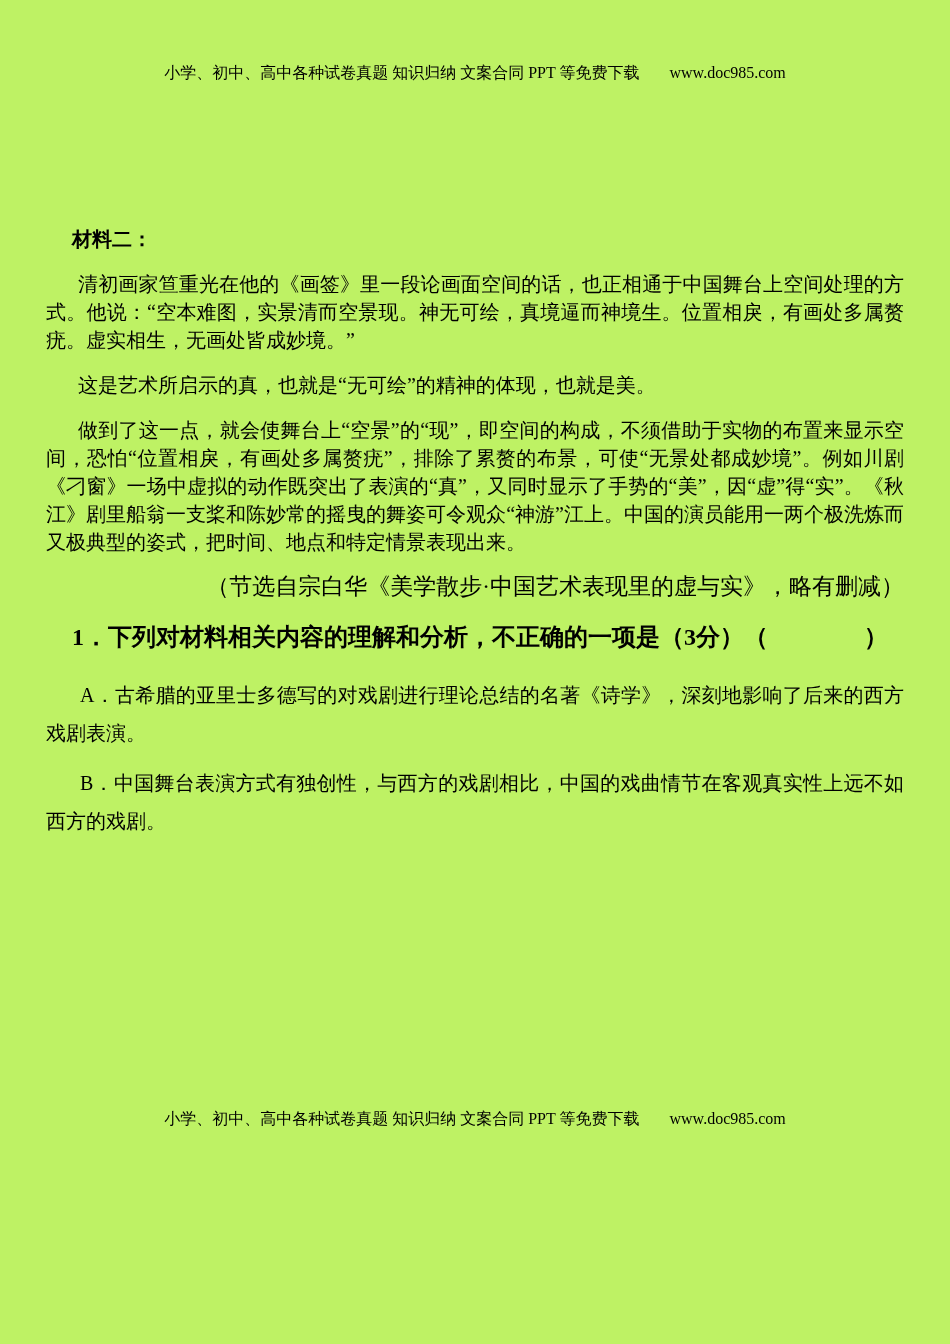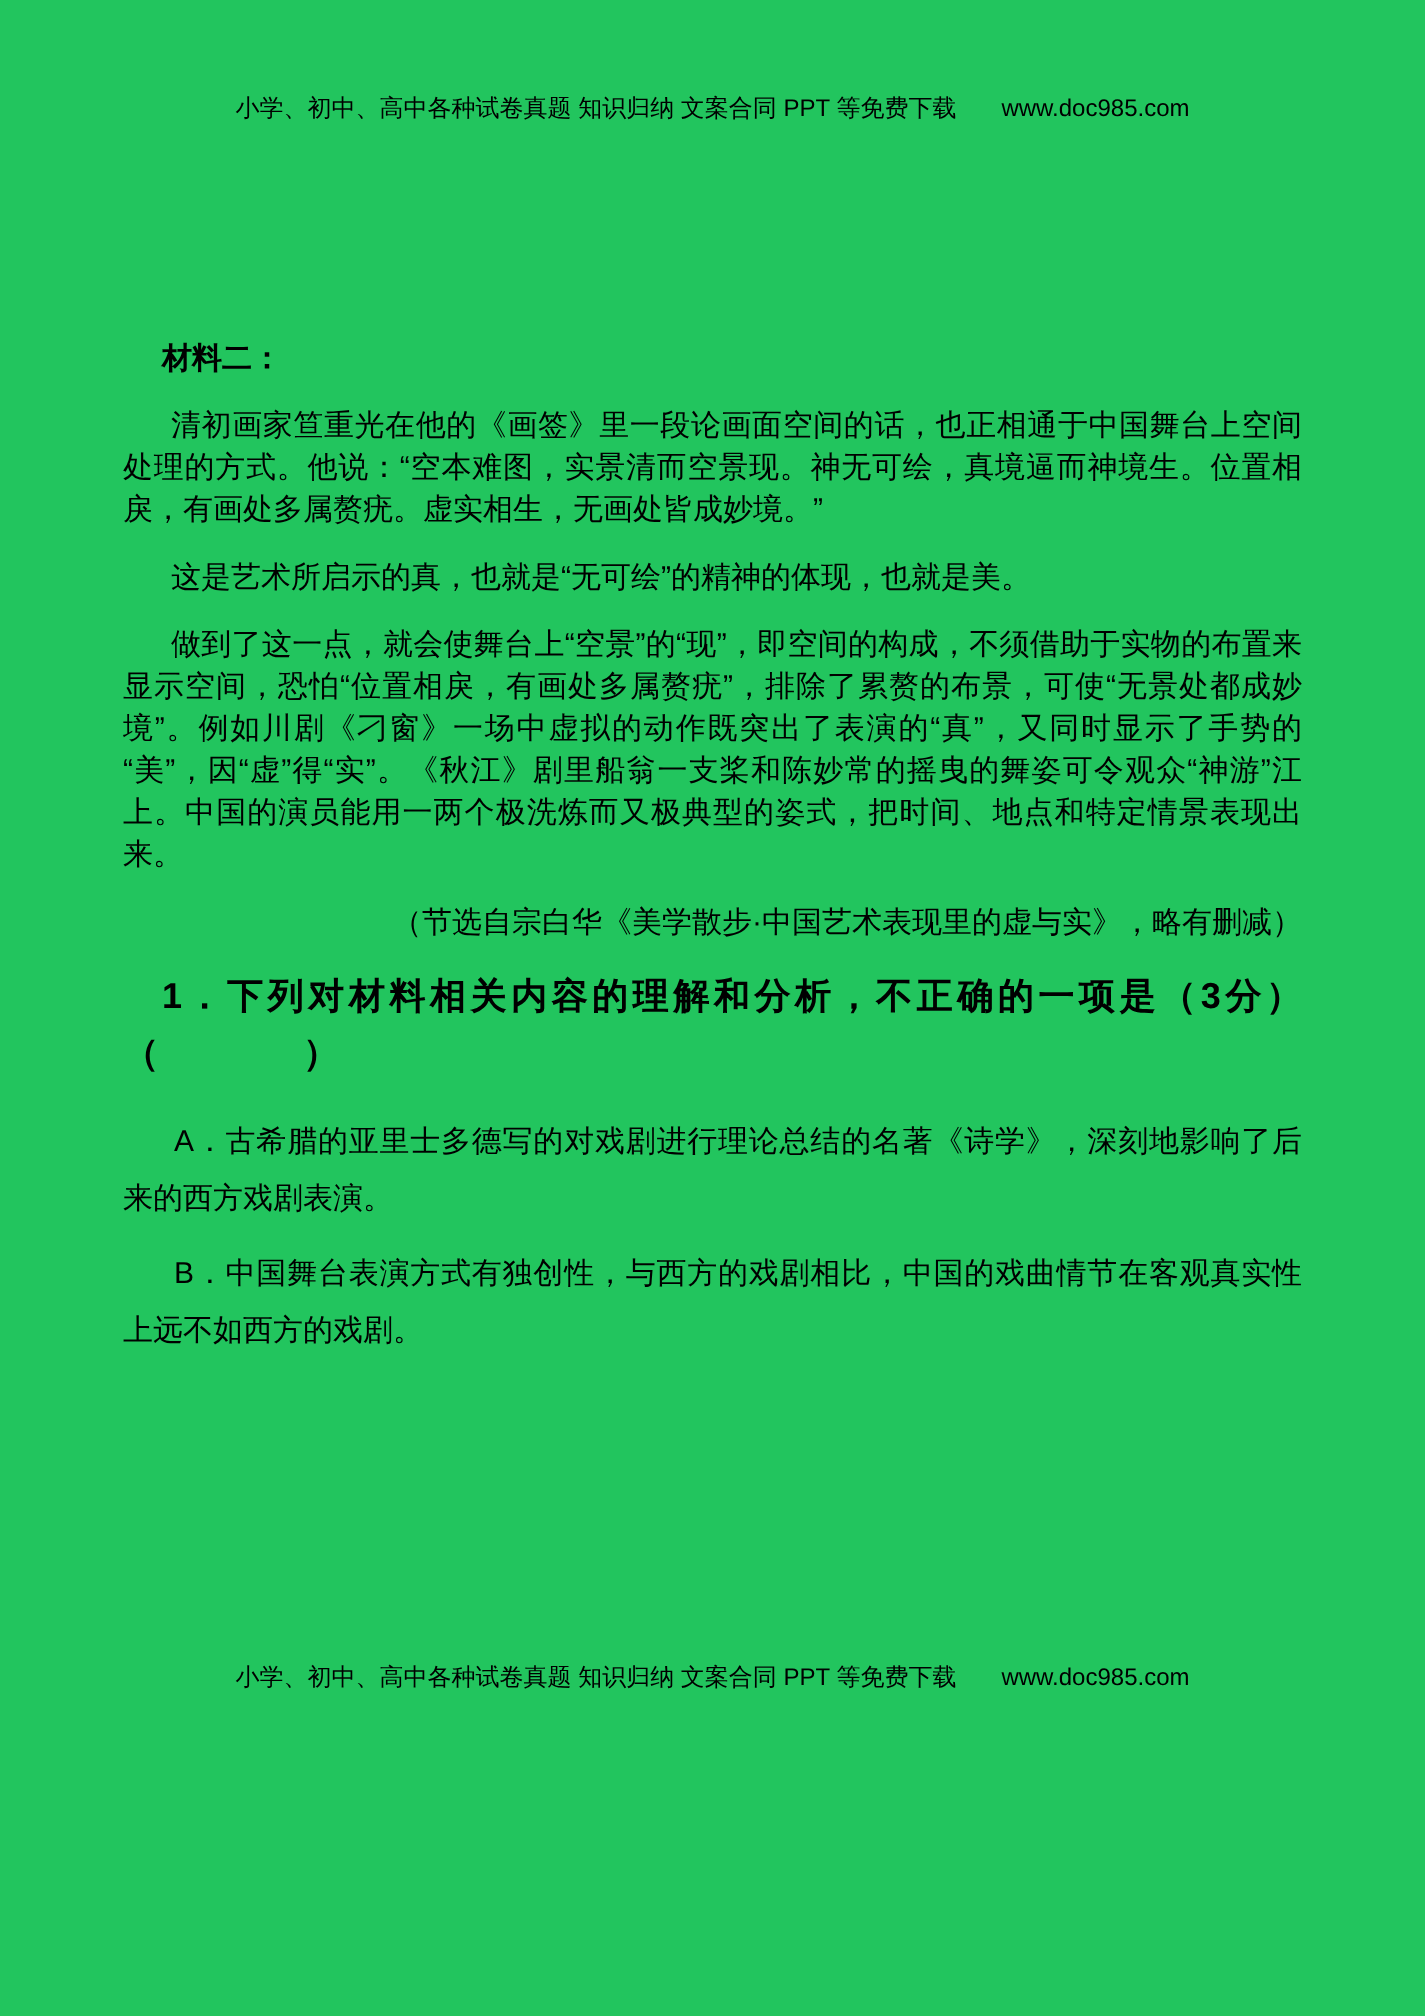--- a/index.html
+++ b/index.html
@@ -5,61 +5,61 @@
   html, body {
     margin: 0;
     padding: 0;
     background: #ffffff;
   }
   .page {
     position: relative;
     width: 950px;
     height: 1344px;
     margin: 0 auto;
-    background: #22c55e;
+    background: #bef264;
     color: #000000;
-    font-family: Liberation Sans, sans-serif;
+    font-family: Liberation Serif, serif;
     overflow: hidden;
     box-sizing: border-box;
   }
   .page-header {
     padding-top: 62px;
     text-align: center;
     font-size: 16px;
     line-height: 22px;
     color: #000000;
     white-space: nowrap;
   }
   .page-header .url,
   .page-footer .url {
     margin-left: 30px;
   }
   .content {
-    padding: 0 82px;
+    padding: 0 46px;
   }
   .section-heading {
     margin: 136px 0 12px 0;
     font-size: 20px;
     line-height: 38px;
     font-weight: 700;
     text-indent: 26px;
   }
   .para {
     margin: 0 0 17px 0;
     font-size: 20px;
     line-height: 28px;
     text-indent: 32px;
     text-align: justify;
   }
   .para.no-gap {
     margin-bottom: 12px;
   }
   .attribution {
     margin: 0 0 12px 0;
-    font-size: 20px;
+    font-size: 23px;
     line-height: 38px;
     text-align: right;
     text-indent: 0;
   }
   .question {
     margin: 0 0 20px 0;
     font-size: 24px;
     line-height: 38px;
     font-weight: 700;
     text-indent: 26px;

